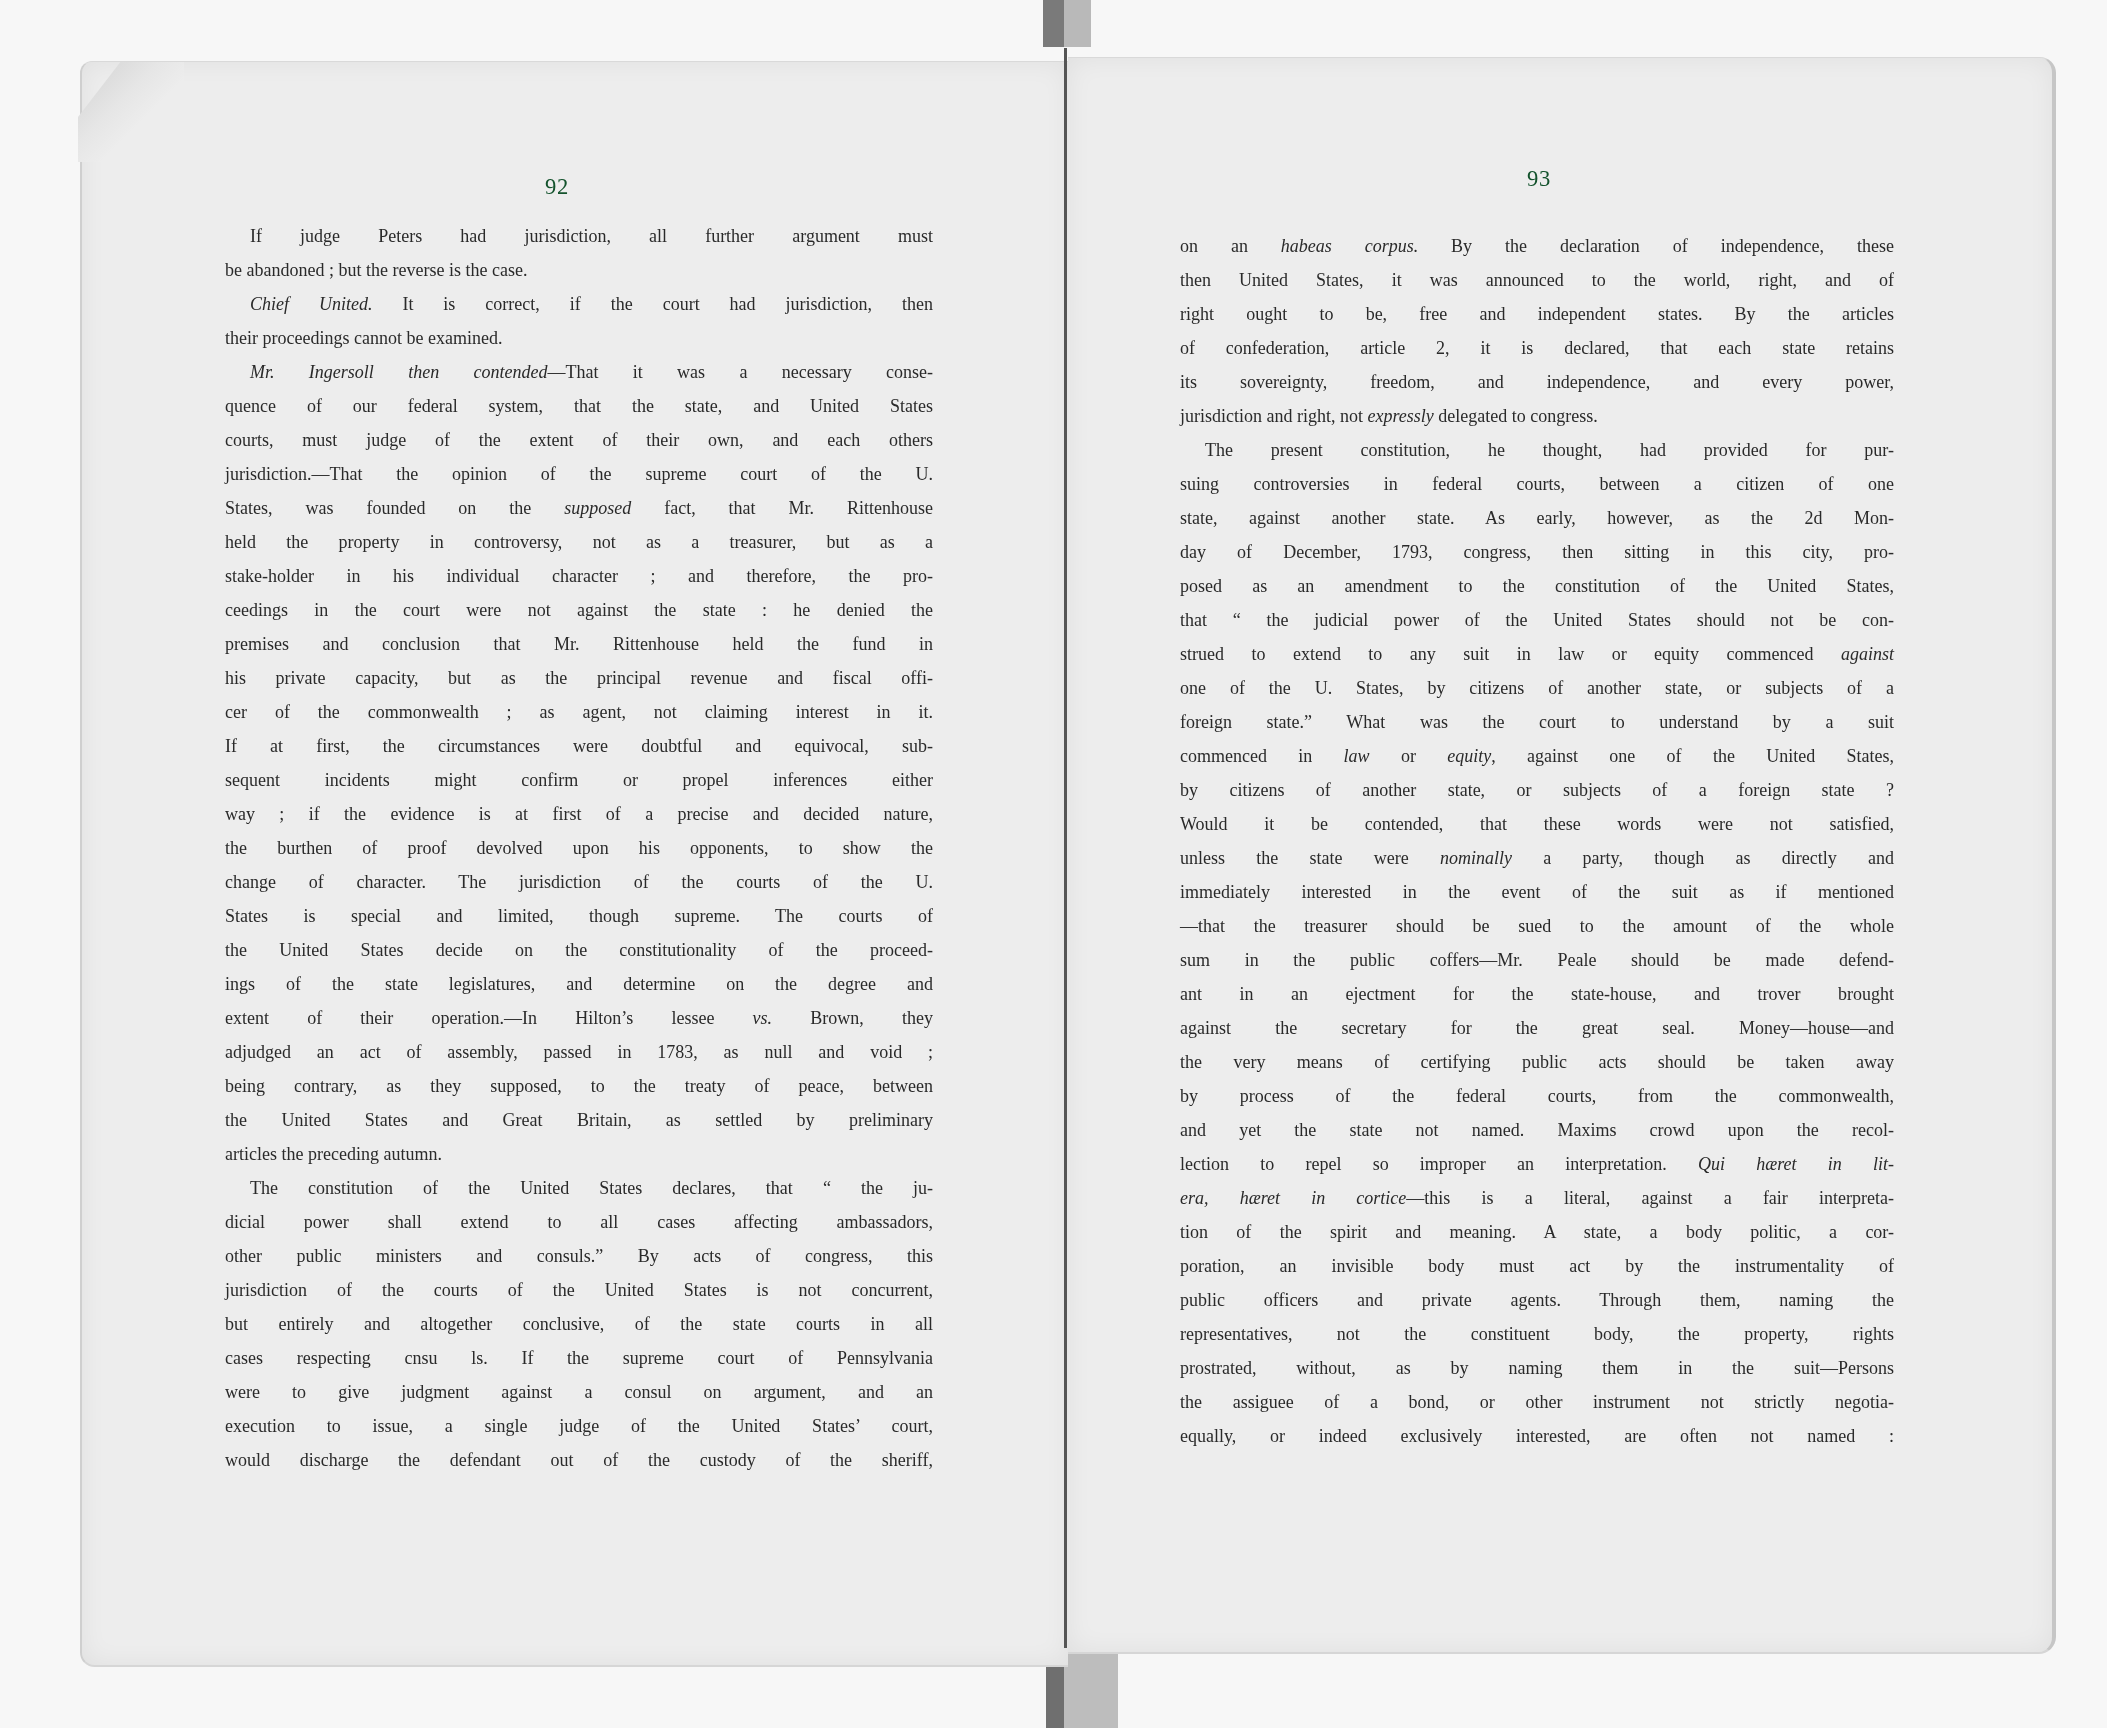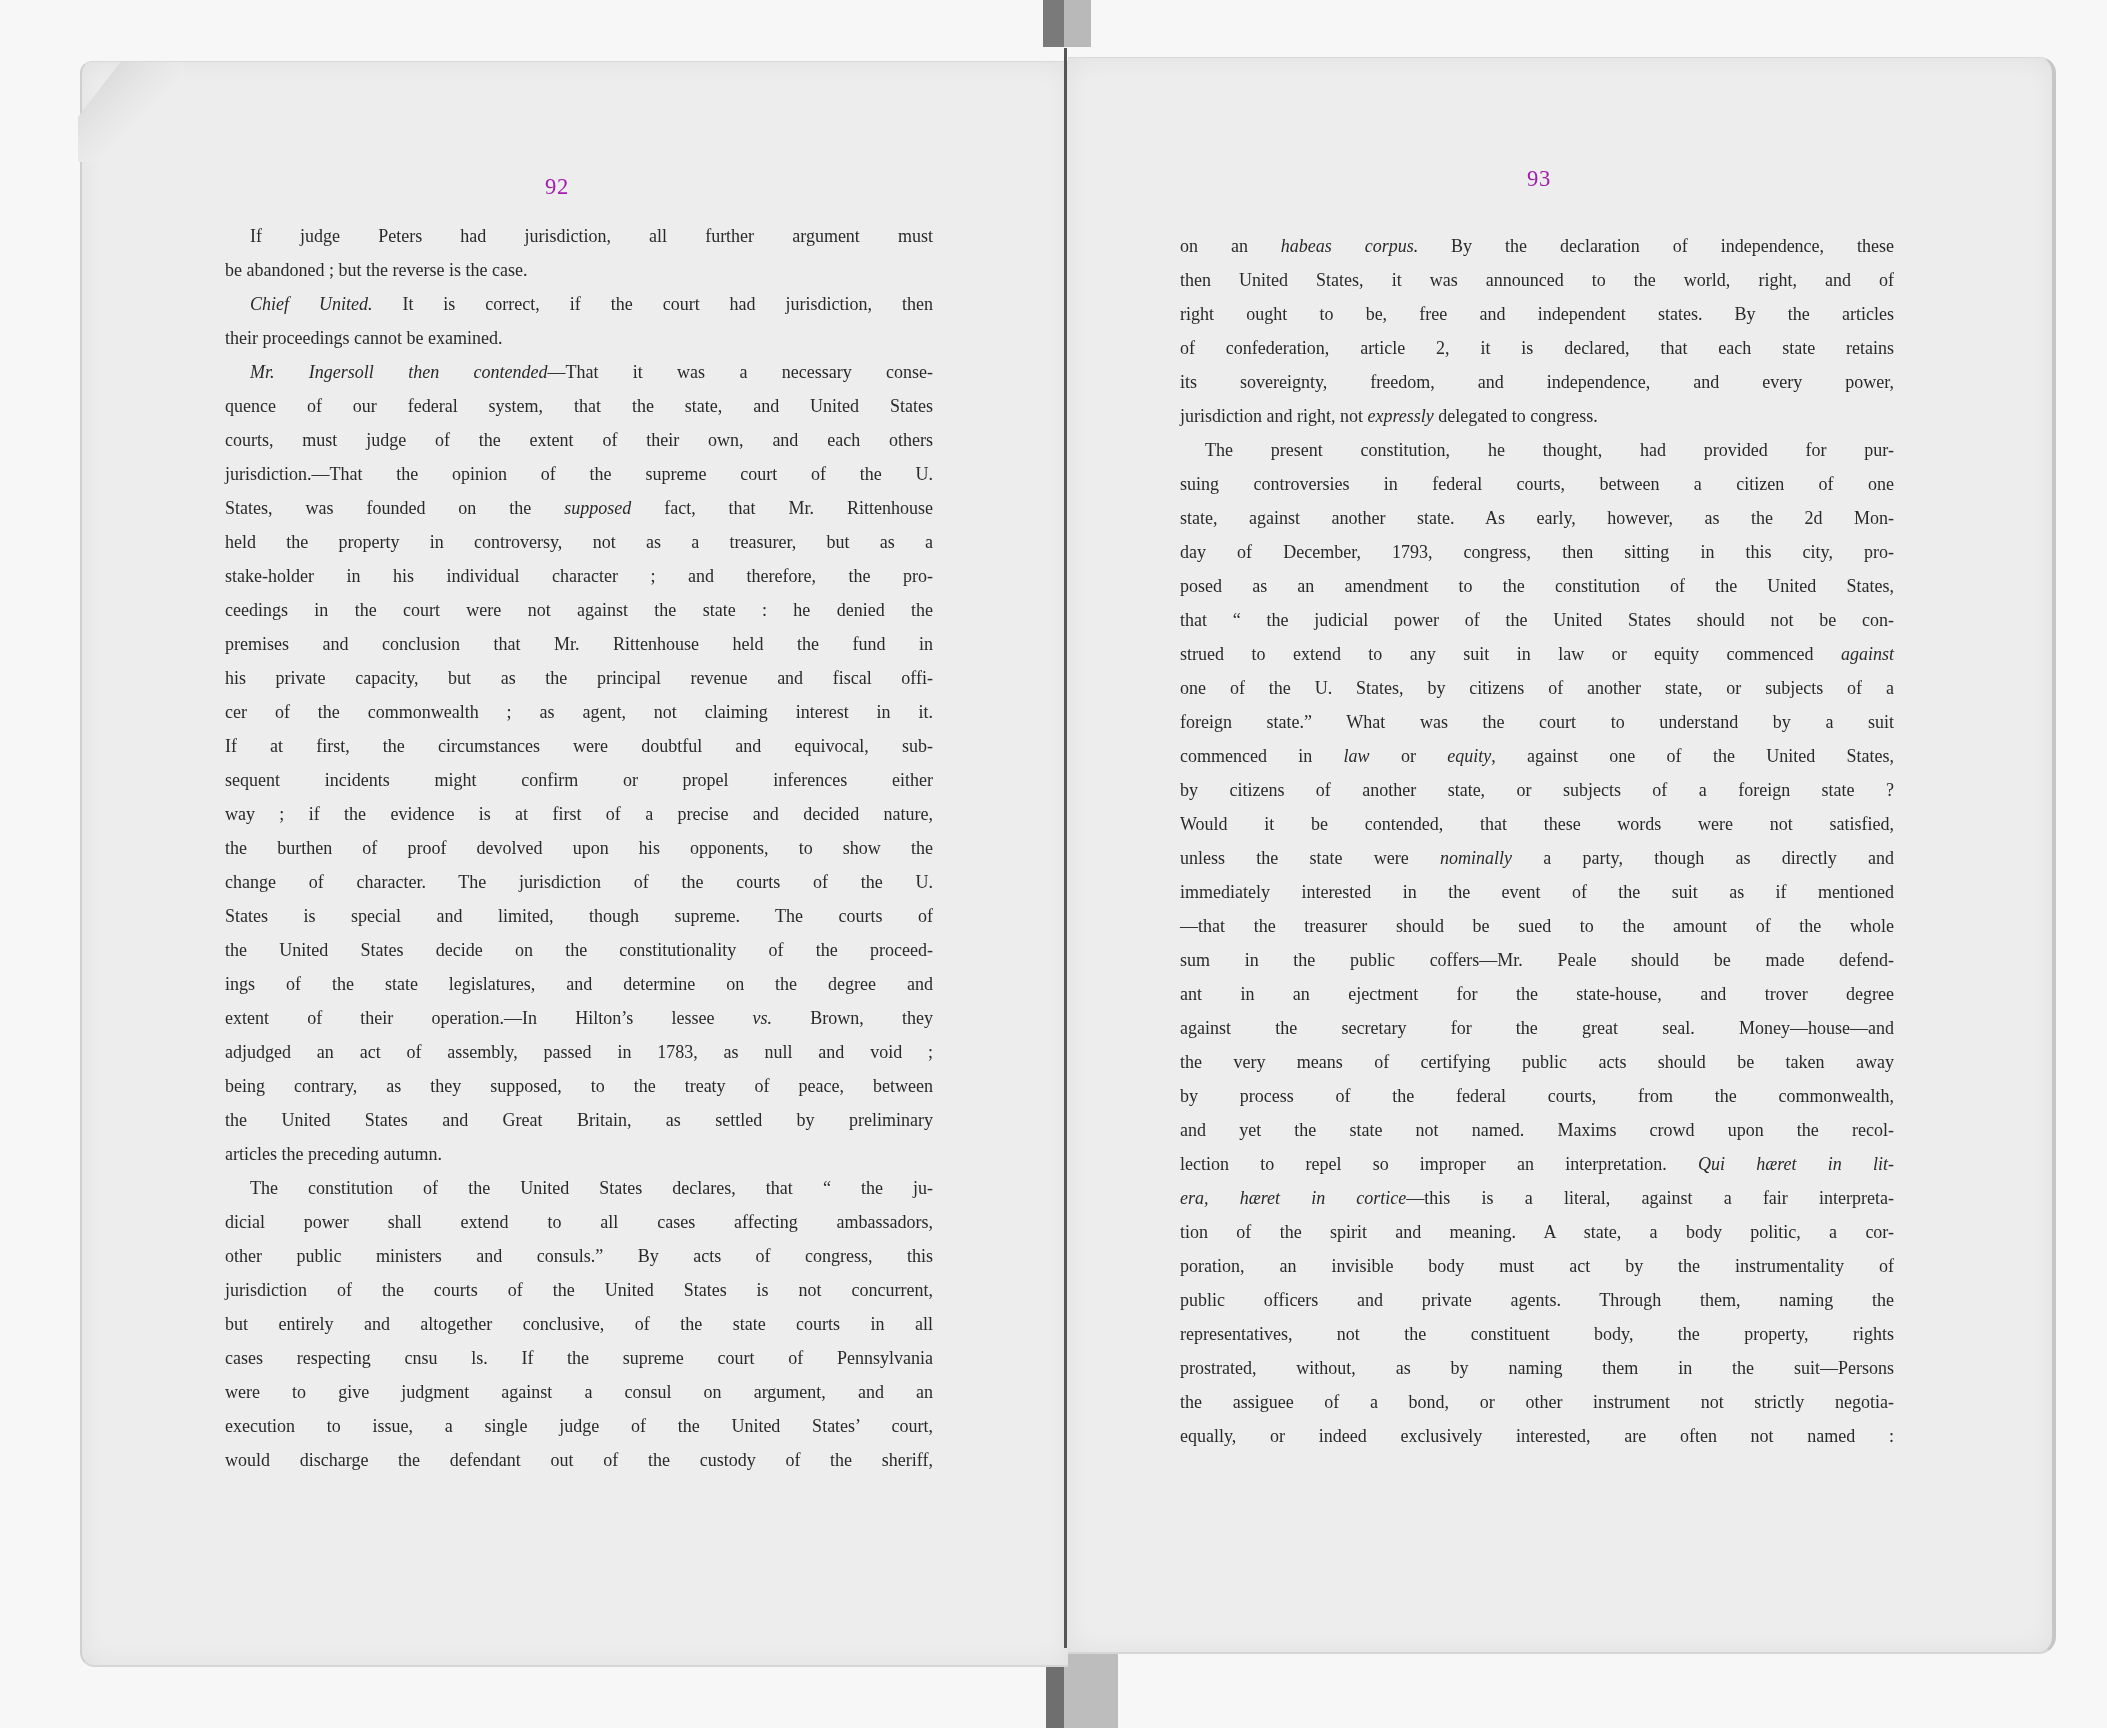--- a/index.html
+++ b/index.html
@@ -29,21 +29,21 @@
   #clip-top { position:absolute; left:1043px; top:0; width:21px; height:47px; background:#7a7a7a; }
   #clip-top-r { position:absolute; left:1064px; top:0; width:26.6px; height:47px; background:#b9b9b9; }
   #clip-bot { position:absolute; left:1046px; top:1649px; width:18px; height:79px; background:#6f6f6f; }
   #clip-bot-r { position:absolute; left:1064px; top:1649px; width:54px; height:79px; background:#bdbdbd; }
   #corner-fold {
     position:absolute; left:78px; top:62px; width:106px; height:100px;
     background: linear-gradient(135deg, #d2d2d2 0%, #e6e6e6 40%, #ededed 60%);
     clip-path: polygon(0 100%, 0 55%, 40% 0, 100% 0, 100% 20%, 25% 100%);
   }
   .pagenum {
-    position: absolute; font-size: 22.6px; color: #a21caf; letter-spacing: 0.7px;
+    position: absolute; font-size: 22.6px; color: #14532d; letter-spacing: 0.7px;
   }
   #left-num { left: 545px; top: 174px; }
   #right-num { left: 1527px; top: 166px; }
   .text-block {
     position: absolute; font-size: 18px; line-height: 34px; color: #2a2a2a;
   }
   #left-text { left: 225px; top: 219px; width: 708px; }
   #right-text { left: 1180px; top: 229px; width: 714px; }
   .line {
     display: block; white-space: nowrap; text-align: justify; text-align-last: justify;
@@ -124,21 +124,21 @@
     <span class="line">strued to extend to any suit in law or equity commenced <em>against</em></span>
     <span class="line">one of the U. States, by citizens of another state, or subjects of a</span>
     <span class="line">foreign state.” What was the court to understand by a suit</span>
     <span class="line">commenced in <em>law</em> or <em>equity</em>, against one of the United States,</span>
     <span class="line">by citizens of another state, or subjects of a foreign state ?</span>
     <span class="line">Would it be contended, that these words were not satisfied,</span>
     <span class="line">unless the state were <em>nominally</em> a party, though as directly and</span>
     <span class="line">immediately interested in the event of the suit as if mentioned</span>
     <span class="line">—that the treasurer should be sued to the amount of the whole</span>
     <span class="line">sum in the public coffers—Mr. Peale should be made defend-</span>
-    <span class="line">ant in an ejectment for the state-house, and trover degree</span>
+    <span class="line">ant in an ejectment for the state-house, and trover brought</span>
     <span class="line">against the secretary for the great seal. Money—house—and</span>
     <span class="line">the very means of certifying public acts should be taken away</span>
     <span class="line">by process of the federal courts, from the commonwealth,</span>
     <span class="line">and yet the state not named. Maxims crowd upon the recol-</span>
     <span class="line">lection to repel so improper an interpretation. <em>Qui hæret in lit-</em></span>
     <span class="line"><em>era, hæret in cortice</em>—this is a literal, against a fair interpreta-</span>
     <span class="line">tion of the spirit and meaning. A state, a body politic, a cor-</span>
     <span class="line">poration, an invisible body must act by the instrumentality of</span>
     <span class="line">public officers and private agents. Through them, naming the</span>
     <span class="line">representatives, not the constituent body, the property, rights</span>

